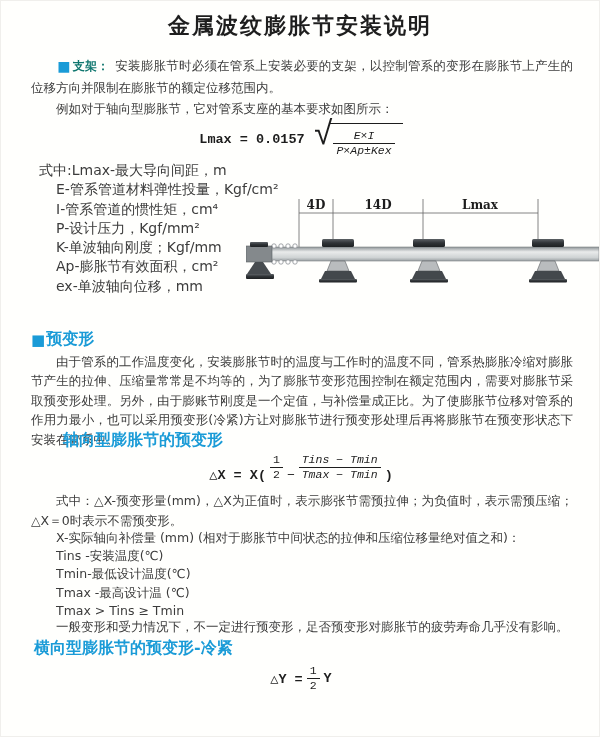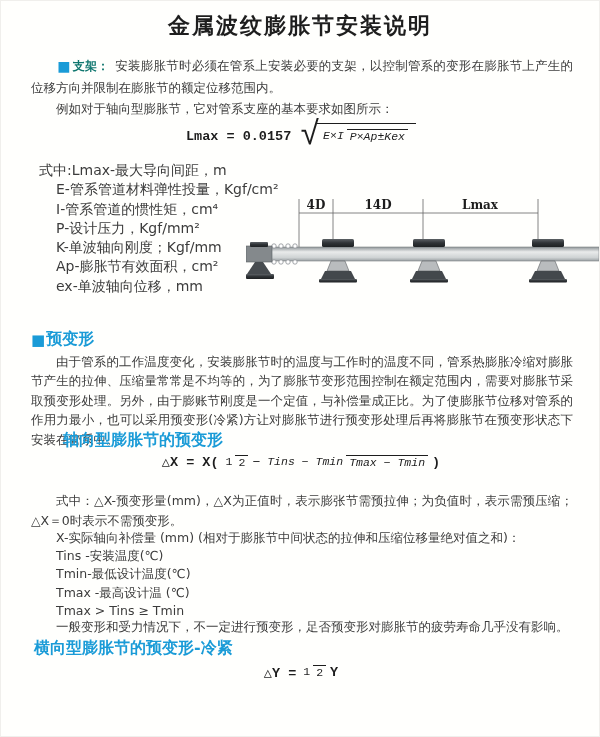--- a/index.html
+++ b/index.html
@@ -25,21 +25,21 @@
   .xlines { font-size:12.5px; line-height:18.2px; }
 
   .formula {
     left:0; width:600px; display:flex; justify-content:center; align-items:center;
     font-family:Liberation Mono, monospace; color:#1d1d1d; gap:4px;
   }
   .f-lhs { font-weight:bold; font-size:13.5px; margin-right:5px; }
   .sqrt { display:inline-flex; align-items:flex-start; }
   .sqrt-sym { font-size:33px; line-height:30px; font-weight:400; }
   .sqrt-body { border-top:1.6px solid #1d1d1d; padding:2px 8px 0 4px; margin-left:-4px; margin-top:2px; }
-  .frac { display:inline-flex; flex-direction:row; align-items:center; font-size:11.5px; line-height:1.25; }
+  .frac { display:inline-flex; flex-direction:column; align-items:center; font-size:11.5px; line-height:1.25; }
   .frac .den { border-top:1px solid #1d1d1d; padding:0 3px; }
   .frac .num { padding:0 3px; }
   .frac.ital { font-style:italic; }
   .f-bold { font-weight:bold; font-size:13.5px; }
   .f-min { font-size:13px; }
 
   svg text.dimlabel {
     font-family:"DejaVu Serif", serif; font-weight:bold; font-size:12px; fill:#1d1d1d;
   }
 </style>

